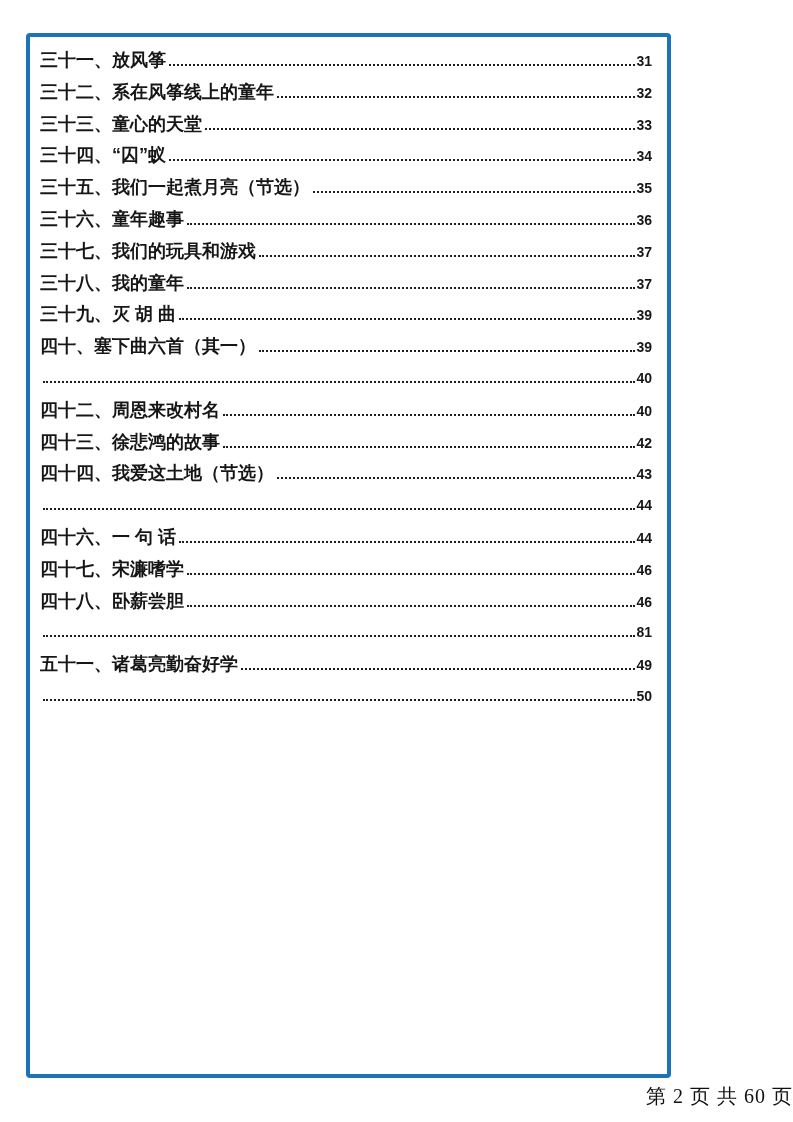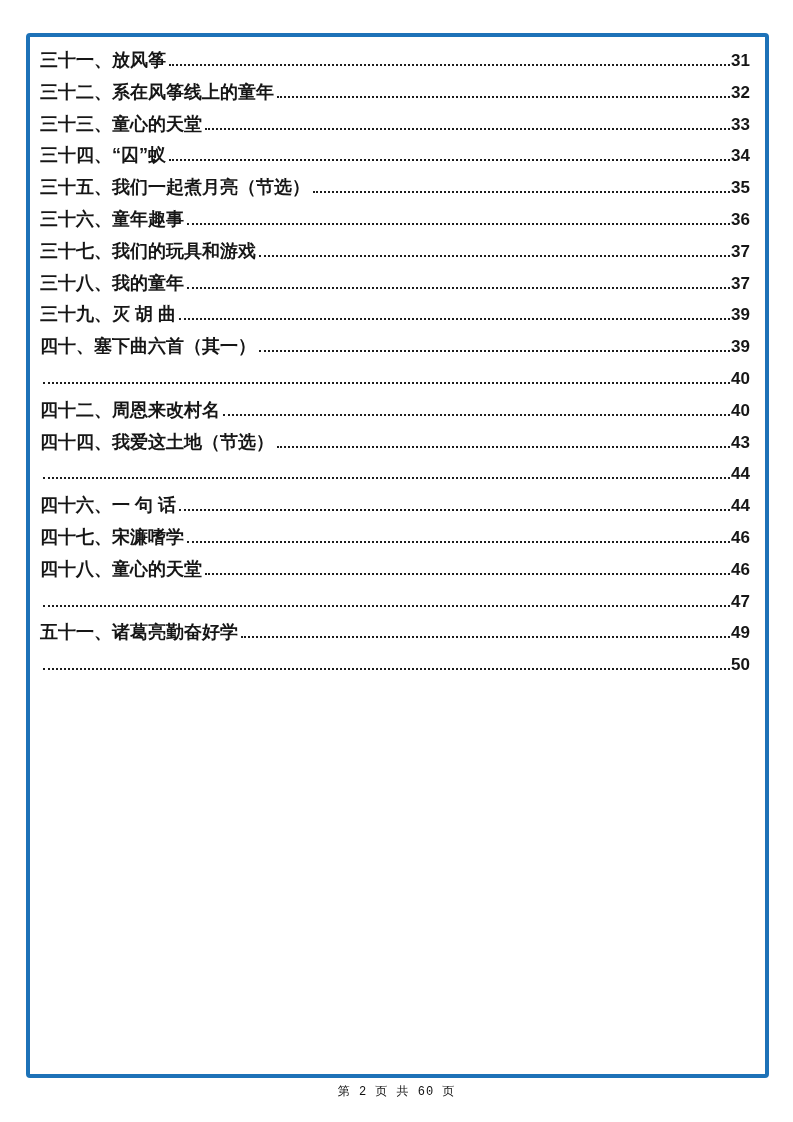--- a/index.html
+++ b/index.html
@@ -11,21 +11,21 @@
     width: 793px;
     height: 1122px;
     position: relative;
     font-family: "Liberation Sans", "DejaVu Sans", sans-serif;
     overflow: hidden;
   }
   .page-frame {
     position: absolute;
     left: 26px;
     top: 33px;
-    width: 743px;
+    width: 645px;
     height: 1045px;
     box-sizing: border-box;
     border: 4px solid #1d72b8;
     border-radius: 4px;
     padding: 8px 15px 0 10px;
     background: #ffffff;
   }
   .toc-list {
     width: 100%;
   }
@@ -43,34 +43,34 @@
     color: #161616;
   }
   .toc-leader {
     flex: 1 1 auto;
     min-width: 8px;
     display: inline-block;
     border-bottom: 2px dotted #1c1c1c;
     margin: 0 1px 0 3px;
   }
   .toc-page {
-    font-size: 17px;
+    font-size: 14px;
     font-weight: 700;
     line-height: 31.8px;
     color: #161616;
     white-space: nowrap;
   }
   .footer {
     position: absolute;
     top: 1083px;
     left: 0;
     width: 100%;
-    text-align: center;
-    font-family: Liberation Mono, monospace;
-    font-size: 12px;
+    text-align: right;
+    font-family: Liberation Serif, serif;
+    font-size: 20px;
     color: #101010;
     letter-spacing: 1px;
   }
 </style>
 </head>
 <body>
 
 <div class="page-frame" style="border-color: rgb(29, 114, 184);">
   <div class="toc-list">
       <div class="toc-row">
@@ -126,46 +126,51 @@
       <div class="toc-row">
         <span class="toc-leader"></span>
         <span class="toc-page">40</span>
       </div>
       <div class="toc-row">
         <span class="toc-title">四十二、周恩来改村名</span>
         <span class="toc-leader"></span>
         <span class="toc-page">40</span>
       </div>
       <div class="toc-row">
+        <span class="toc-title">四十三、徐悲鸿的故事</span>
+        <span class="toc-leader"></span>
+        <span class="toc-page">42</span>
+      </div>
+      <div class="toc-row">
         <span class="toc-title">四十四、我爱这土地（节选）</span>
         <span class="toc-leader"></span>
         <span class="toc-page">43</span>
       </div>
       <div class="toc-row">
         <span class="toc-leader"></span>
         <span class="toc-page">44</span>
       </div>
       <div class="toc-row">
         <span class="toc-title">四十六、一 句 话</span>
         <span class="toc-leader"></span>
         <span class="toc-page">44</span>
       </div>
       <div class="toc-row">
         <span class="toc-title">四十七、宋濂嗜学</span>
         <span class="toc-leader"></span>
         <span class="toc-page">46</span>
       </div>
       <div class="toc-row">
-        <span class="toc-title">四十八、童心的天堂</span>
+        <span class="toc-title">四十八、卧薪尝胆</span>
         <span class="toc-leader"></span>
         <span class="toc-page">46</span>
       </div>
       <div class="toc-row">
         <span class="toc-leader"></span>
-        <span class="toc-page">47</span>
+        <span class="toc-page">81</span>
       </div>
       <div class="toc-row">
         <span class="toc-title">五十一、诸葛亮勤奋好学</span>
         <span class="toc-leader"></span>
         <span class="toc-page">49</span>
       </div>
       <div class="toc-row">
         <span class="toc-leader"></span>
         <span class="toc-page">50</span>
       </div>

